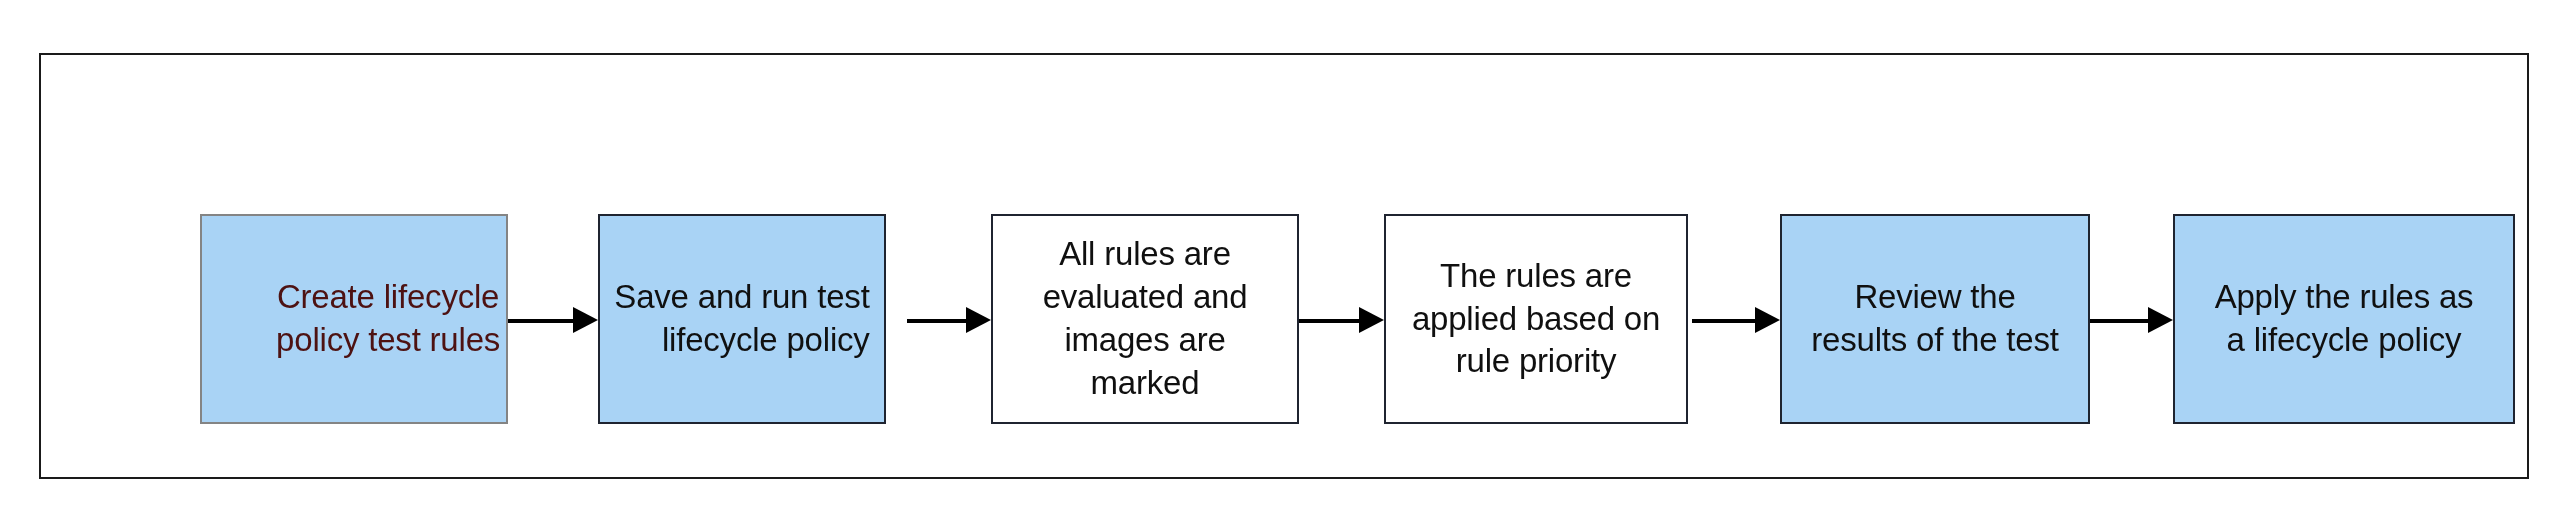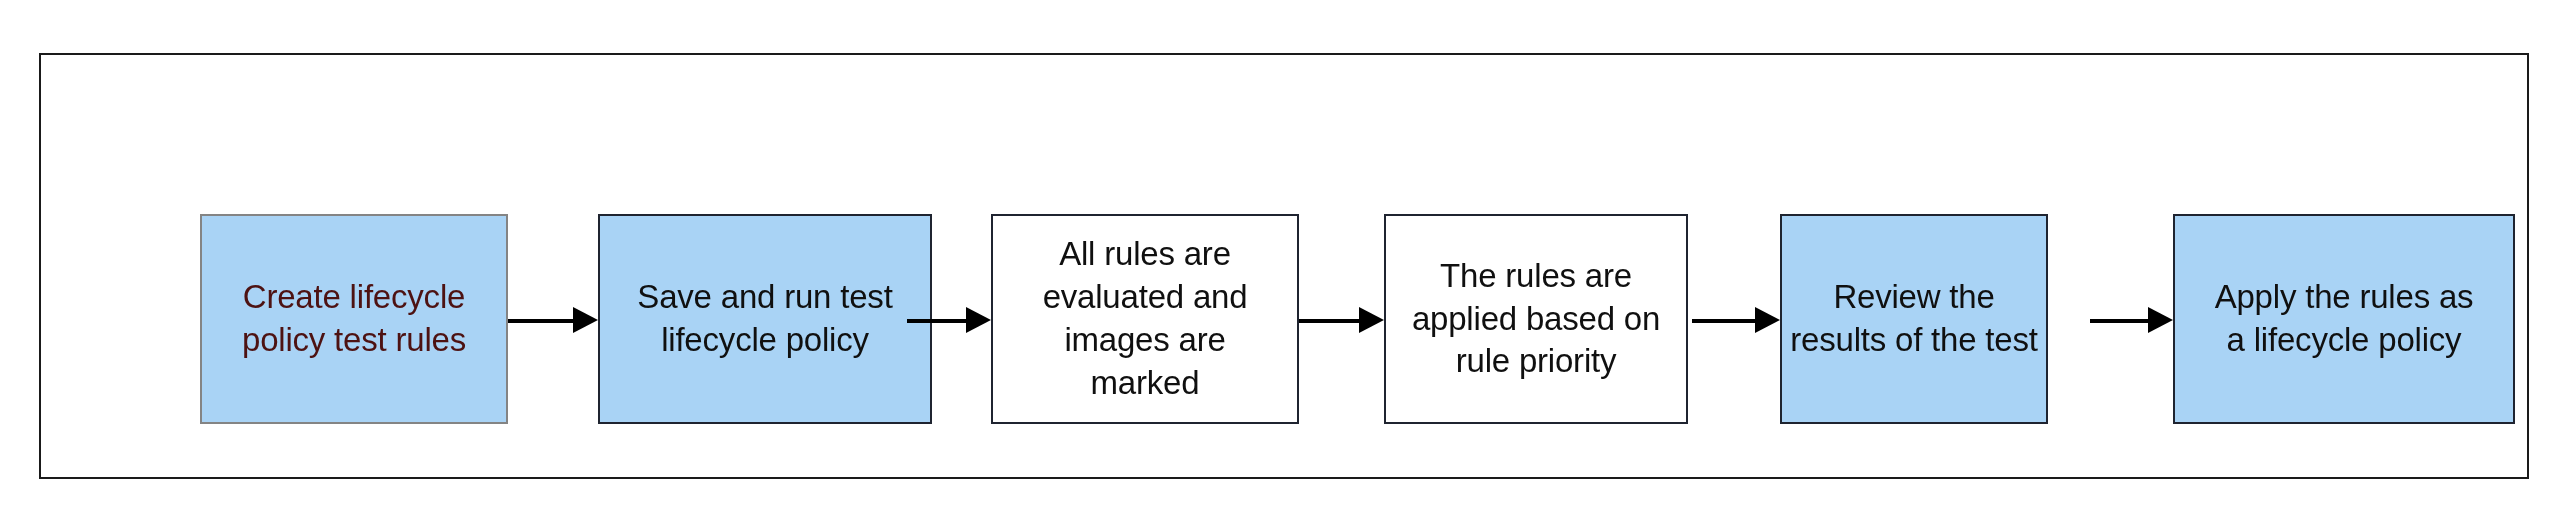--- a/index.html
+++ b/index.html
@@ -52,30 +52,30 @@
   }
   .node .node-label {
     display: block;
     white-space: pre-line;
   }
 
   
   .node.fill-blue   { background: #a9d3f5; }
   .node.fill-white  { background: #ffffff; }
   .node.stroke-dark { border: 2.9px solid #1f2430; }
-  .node.stroke-gray { border: 2.9px solid #848484; }
+  .node.stroke-gray { border: 2.9px solid #848484; justify-content: flex-end; }
   .node.text-dark   { color: #101010; }
   .node.text-maroon { color: #4d1212; }
 
   
   #node-1 { left: 159px;  width: 308px; }
-  #node-2 { left: 557px;  width: 334px; }
+  #node-2 { left: 557px;  width: 288px; text-align: right; }
   #node-3 { left: 950px;  width: 308px; align-items: center; }
   #node-4 { left: 1343px; width: 304px; }
-  #node-5 { left: 1739px; width: 268px; }
+  #node-5 { left: 1739px; width: 310px; }
   #node-6 { left: 2132px; width: 342px; }
 
   
   .connector {
     position: absolute;
     top: 252px;
     height: 27px;
   }
   .connector .shaft {
     position: absolute;

